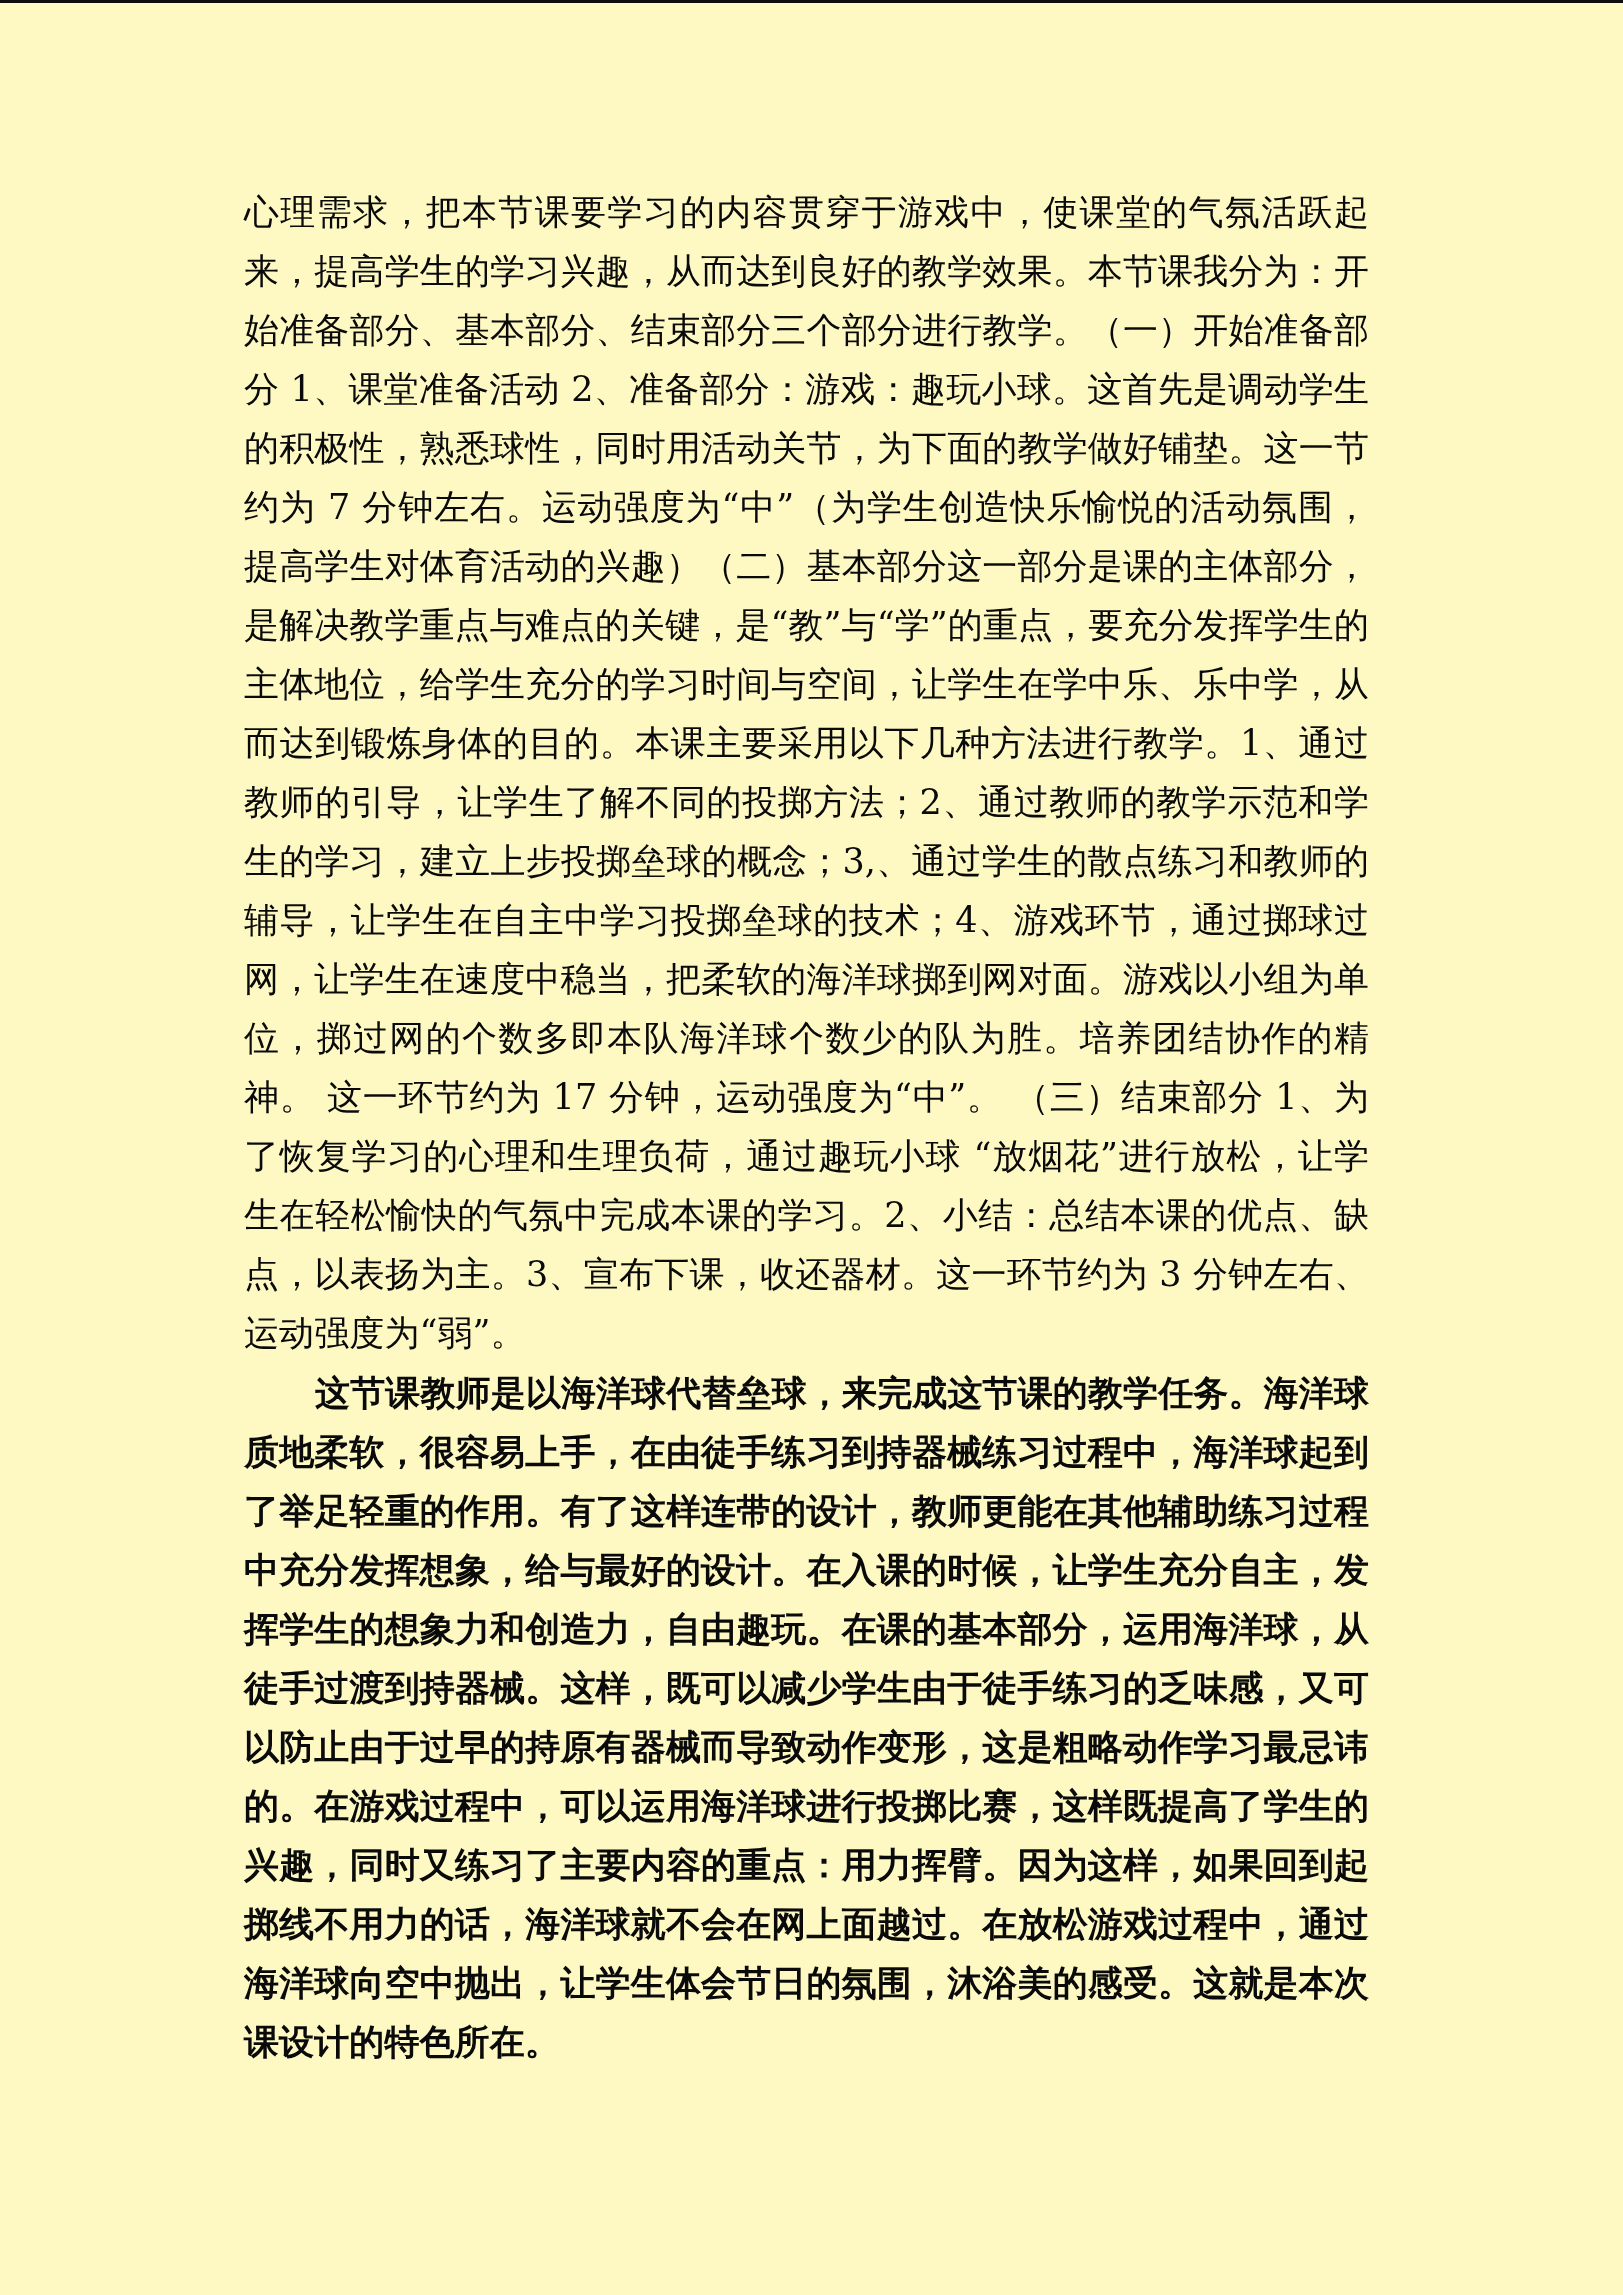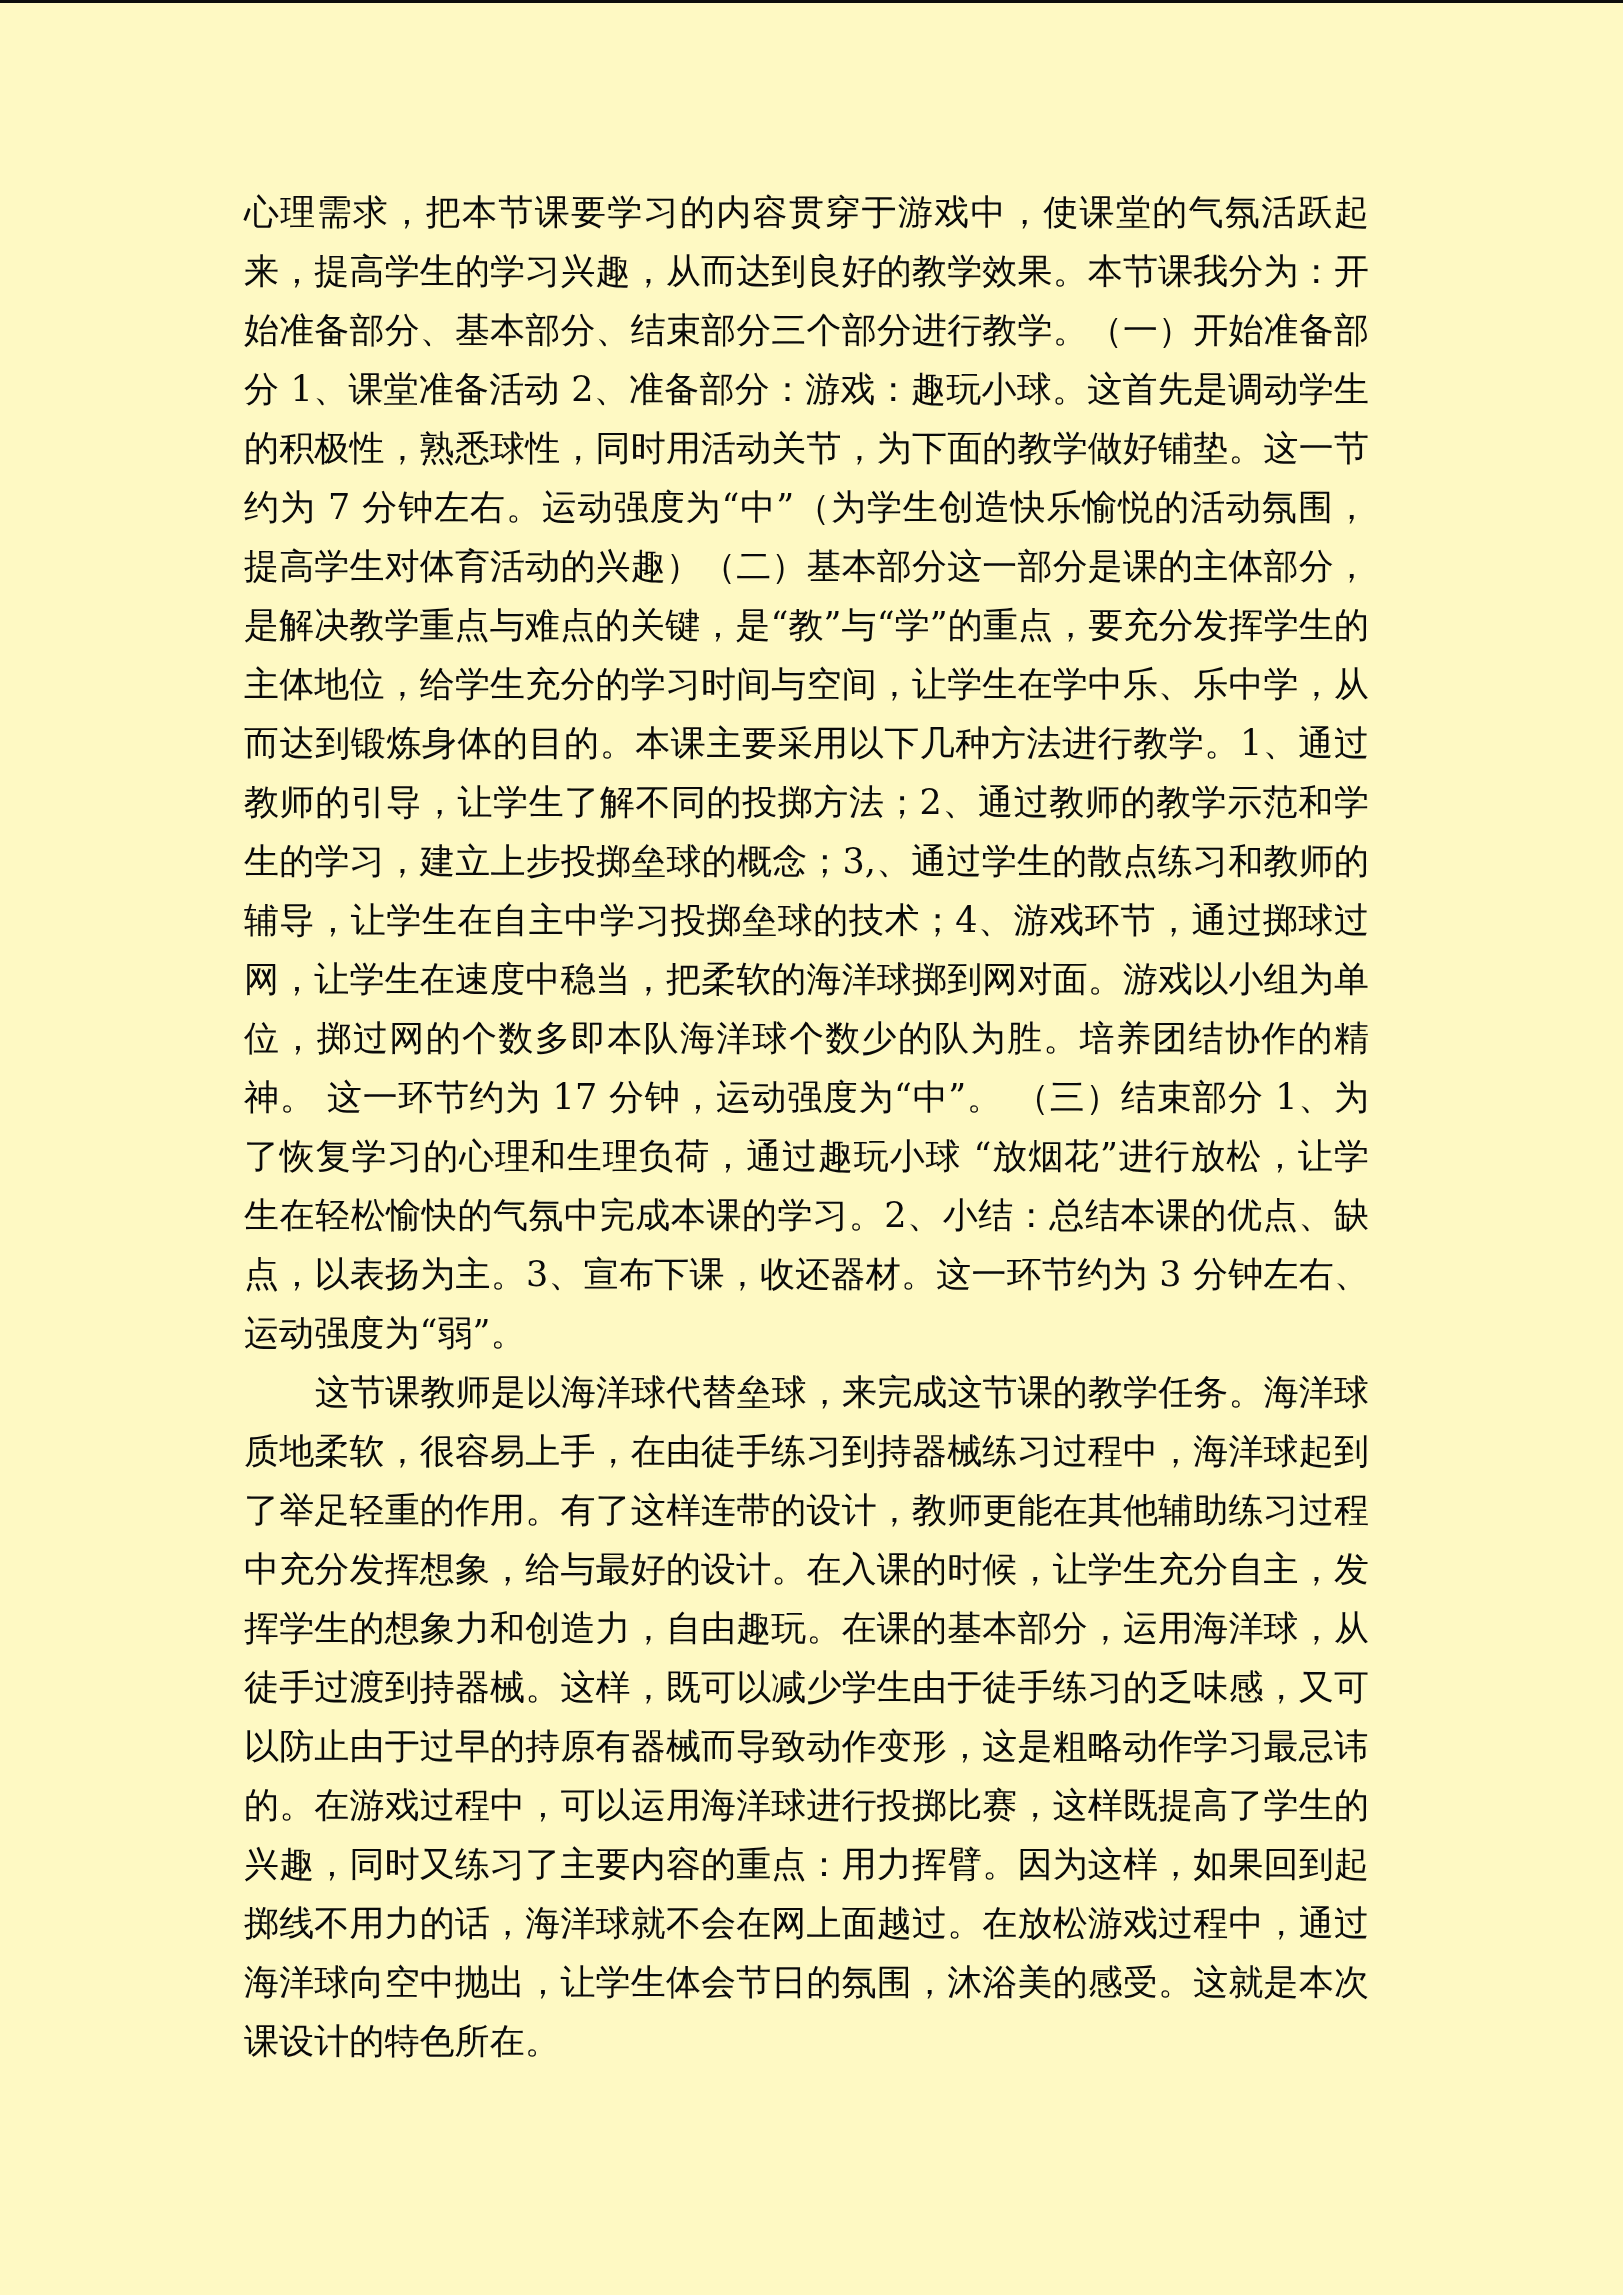--- a/index.html
+++ b/index.html
@@ -45,20 +45,21 @@
     text-align: justify;
     text-justify: inter-character;
     text-align-last: left;
     word-break: break-all;
     letter-spacing: 0.1px;
     -webkit-font-smoothing: antialiased;
   }
 
   p.indent2 {
     text-indent: 71px;
+    font-weight: bold;
   }
 </style>
 </head>
 <body>
 
 <div id="page">
 
   <div id="top-edge-rule"></div>
 
   <div id="text-column">

